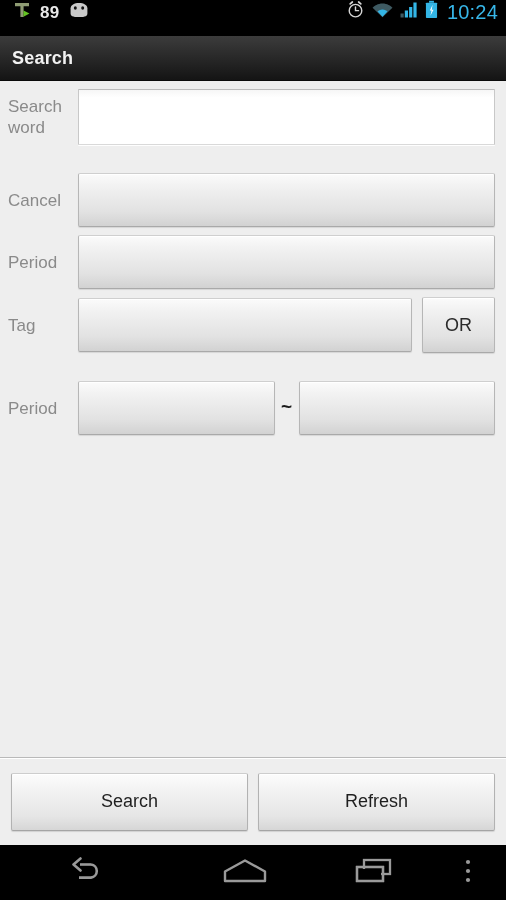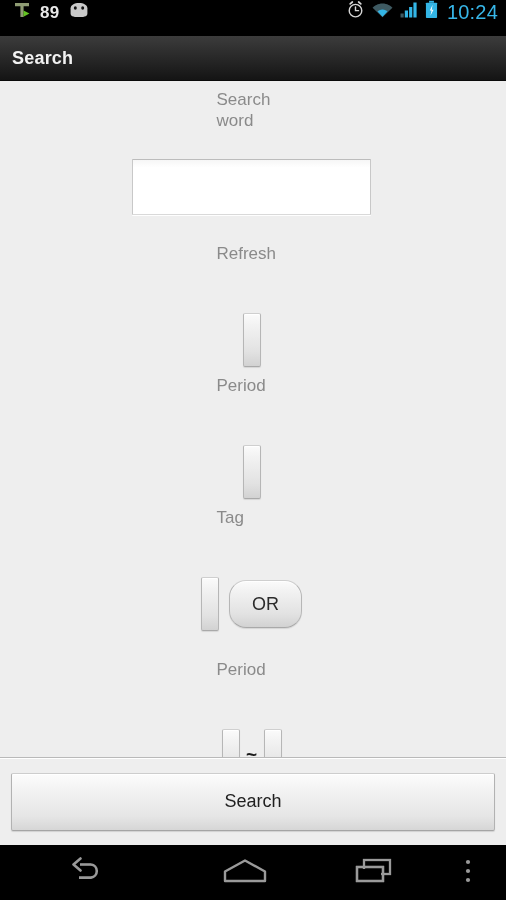--- a/index.html
+++ b/index.html
@@ -86,21 +86,20 @@
     height: 676px;
     background: #eeeeee;
     box-sizing: border-box;
     padding-top: 8px;
   }
   .form-row {
     display: flex;
     align-items: center;
     padding: 0 11px 0 8px;
     box-sizing: border-box;
-    flex-direction: column;
   }
   .row-label {
     width: 70px;
     flex: 0 0 70px;
     color: #8a8a8a;
     font-size: 17px;
     line-height: 21px;
     padding-right: 4px;
     box-sizing: border-box;
   }
@@ -148,24 +147,23 @@
     padding: 0 8px;
     cursor: pointer;
     overflow: hidden;
     white-space: nowrap;
   }
   .spinner-btn.grow { flex: 1; min-width: 0; }
 
   .or-btn {
     width: 73px;
     flex: 0 0 73px;
-    height: 48px;
+    height: 56px;
     margin-left: 10px;
     font-size: 18px;
-    border-radius: 17px;
   }
   .tilde {
     flex: 0 0 24px;
     text-align: center;
     color: #1a1a1a;
     font-size: 19px;
     font-weight: bold;
     line-height: 1;
     padding-bottom: 4px;
   }
@@ -295,21 +293,21 @@
     <div class="form-row">
       <div class="row-label">Search word</div>
       <div class="row-control">
         <input class="edit-text" type="text" value="" style="">
       </div>
     </div>
 
     <div class="row-gap-lg"></div>
 
     <div class="form-row">
-      <div class="row-label">Refresh</div>
+      <div class="row-label">Cancel</div>
       <div class="row-control">
         <div class="spinner-btn grow"></div>
       </div>
     </div>
 
     <div class="row-gap-sm"></div>
 
     <div class="form-row">
       <div class="row-label">Period</div>
       <div class="row-control">
@@ -335,20 +333,21 @@
         <div class="spinner-btn period-btn"></div>
         <div class="tilde">~</div>
         <div class="spinner-btn period-btn"></div>
       </div>
     </div>
 
   </div>
 
   <div id="button-bar">
     <div class="bar-btn">Search</div>
+    <div class="bar-btn">Refresh</div>
   </div>
 
   <div id="nav-bar">
     <div class="nav-btn nav-back">
       <span>
         <svg width="44" height="28" viewBox="0 0 44 28">
           <path d="M28 7.5 H17" fill="none" stroke="#9a9a9a" stroke-width="2.6"></path>
           <path d="M28 7.5 A6.6 6.6 0 0 1 28 20.6 H16" fill="none" stroke="#9a9a9a" stroke-width="2.6" stroke-linecap="butt"></path>
           <path d="M17.5 1.5 L10.5 7.5 L17.5 13.5" fill="none" stroke="#9a9a9a" stroke-width="2.6" stroke-linecap="round" stroke-linejoin="round"></path>
         </svg>

